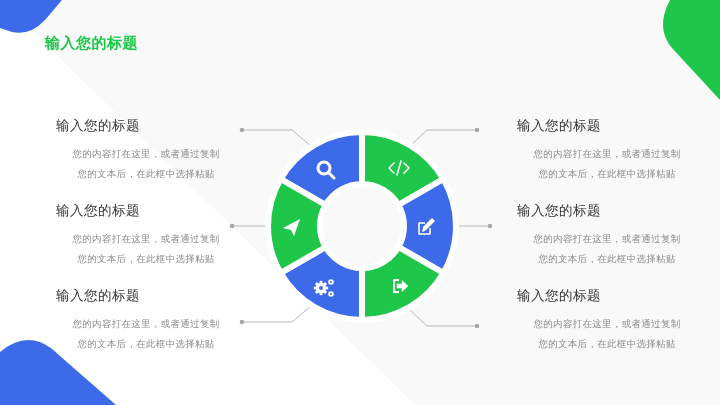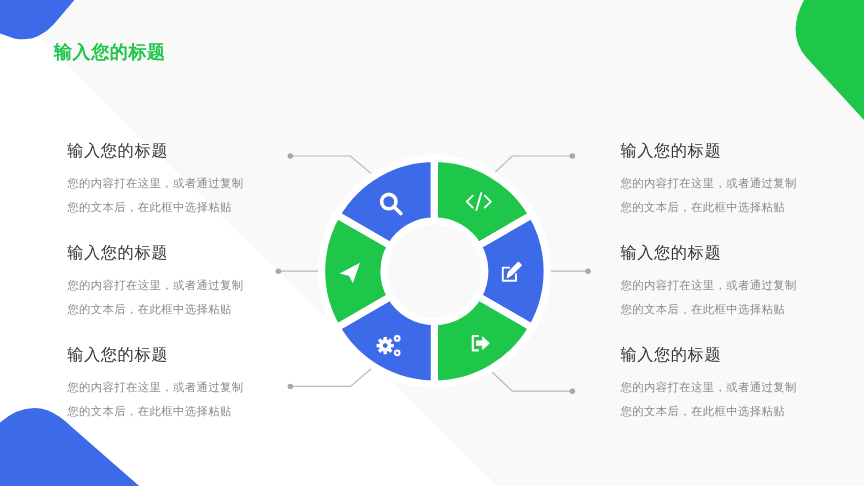--- a/index.html
+++ b/index.html
@@ -1,21 +1,21 @@
 <!DOCTYPE html>
 <html><head>
 <meta charset="utf-8">
 <style>
   html, body { margin:0; padding:0; }
   body { width:720px; height:405px; overflow:hidden; position:relative; background:#ffffff; font-family:"DejaVu Sans","Liberation Sans",sans-serif; }
   .bg-band { position:absolute; left:0; top:0; width:720px; height:405px; }
   .page-title { position:absolute; left:45px; top:34px; font-size:15px; font-weight:bold; color:#1ec64a; letter-spacing:0.5px; }
   .block { position:absolute; width:180px; }
   .block .h { font-size:13.5px; color:#333333; margin-bottom:9px; letter-spacing:0.5px; }
-  .block .p { font-size:9.5px; color:#8a8a8a; line-height:20px; letter-spacing:0.3px; white-space:nowrap; }
+  .block .p { font-size:9.5px; color:#8a8a8a; line-height:20px; letter-spacing:0.3px; white-space:nowrap;text-align:center; }
   svg.diagram { position:absolute; left:0; top:0; }
 </style>
 </head>
 <body>
 
 <svg class="bg-band" width="720" height="405" viewBox="0 0 720 405">
   <polygon points="240,0 720,0 720,405 415,405 0,0" fill="#f9f9fa"></polygon>
   <polygon points="0,0 240,0 0,0" fill="#f9f9fa"></polygon>
   <path d="M0,0 L62,0 L45,20 Q30,36 12,32 L0,28 Z" fill="#3d6ae8"></path>
   <path d="M670,0 L720,0 L720,100 L672,48 Q655,28 670,0 Z" fill="#1ec64a"></path>

